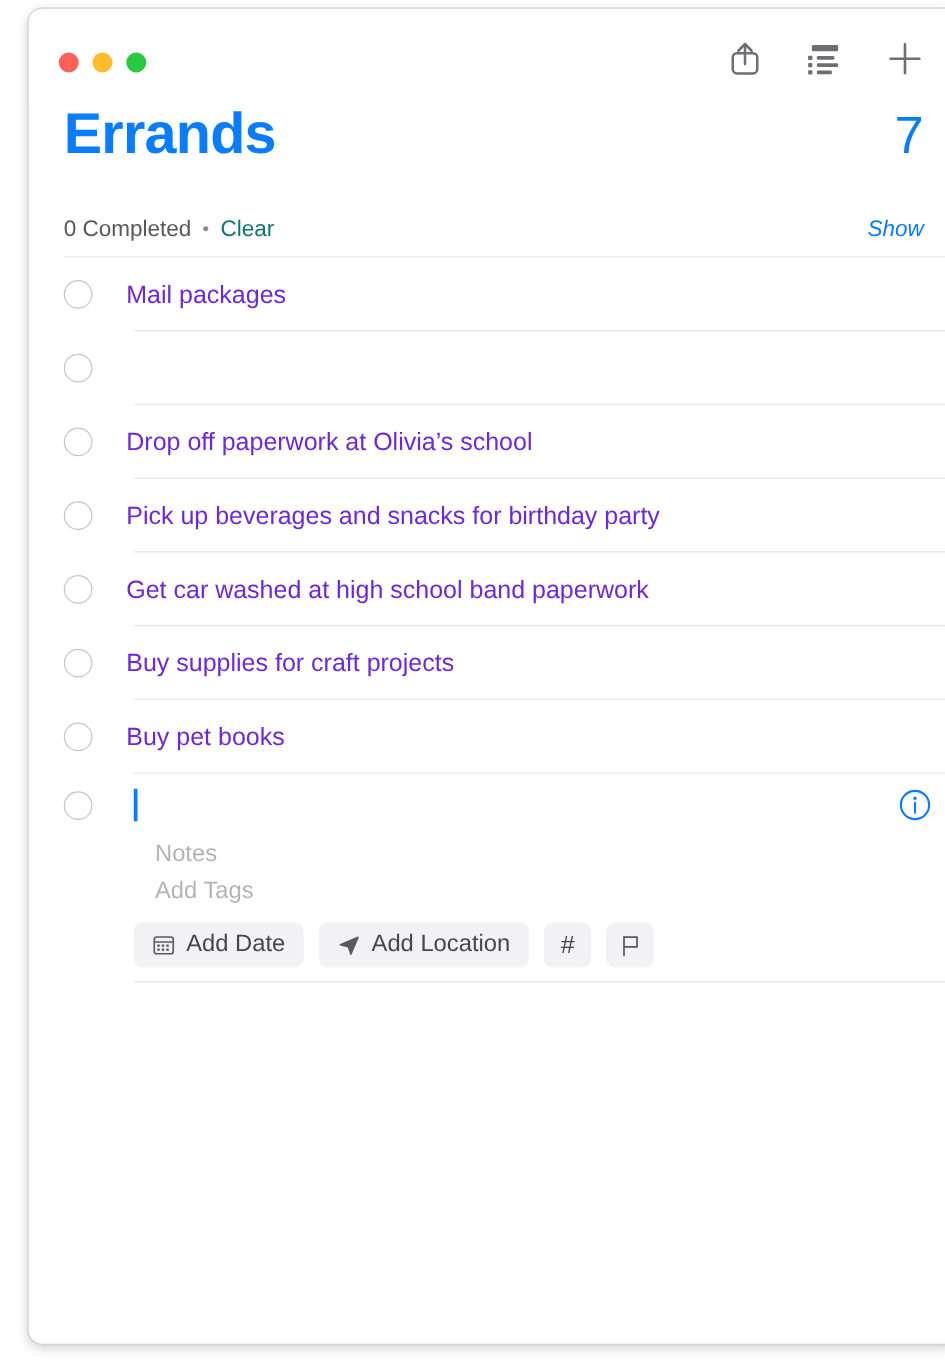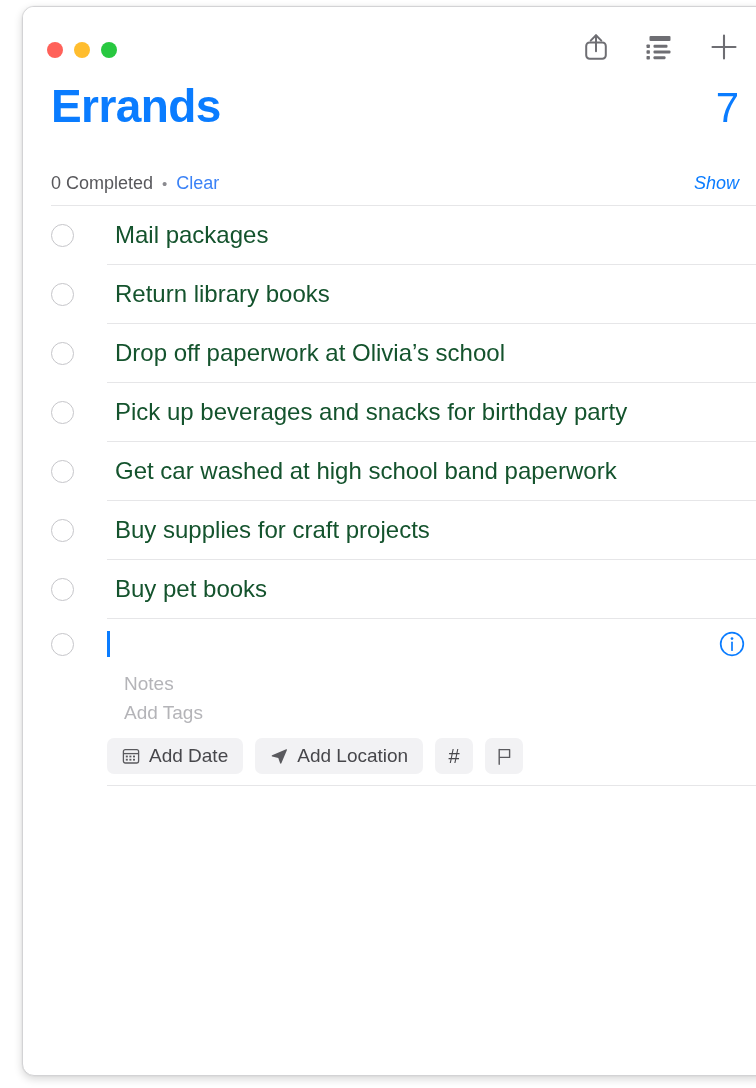--- a/index.html
+++ b/index.html
@@ -109,21 +109,21 @@
     gap: 9px;
     font-size: 18px;
     color: #58585c;
   }
   .meta-dot {
     color: #8b8b90;
     font-size: 15px;
     line-height: 1;
   }
   .clear-link {
-    color: #3b82f6;
+    color: #0f766e;
     font-size: 18px;
     cursor: pointer;
   }
   .show-link {
     color: #0a7cff;
     font-size: 18px;
     cursor: pointer;
     font-style: italic;
   }
   .header-rule {
@@ -156,23 +156,23 @@
   }
   .check-circle {
     width: 23px; height: 23px;
     border-radius: 50%;
     border: 1.6px solid #c6c6ca;
     background: transparent;
     flex: 0 0 auto;
     cursor: pointer;
   }
   .reminder-text {
-    margin-left: 41px;
-    font-size: 24px;
-    color: #14532d;
+    margin-left: 27px;
+    font-size: 20px;
+    color: #6d28d9;
     line-height: 1.2;
     white-space: nowrap;
   }
 
   
   .new-item {
     position: relative;
     padding-left: 28px;
     padding-bottom: 12px;
   }
@@ -306,21 +306,20 @@
 
   <div class="list-body">
 
     <div class="reminder-row">
       <span class="check-circle"></span>
       <span class="reminder-text">Mail packages</span>
     </div>
 
     <div class="reminder-row">
       <span class="check-circle"></span>
-      <span class="reminder-text">Return library books</span>
     </div>
 
     <div class="reminder-row">
       <span class="check-circle"></span>
       <span class="reminder-text">Drop off paperwork at Olivia’s school</span>
     </div>
 
     <div class="reminder-row">
       <span class="check-circle"></span>
       <span class="reminder-text">Pick up beverages and snacks for birthday party</span>

